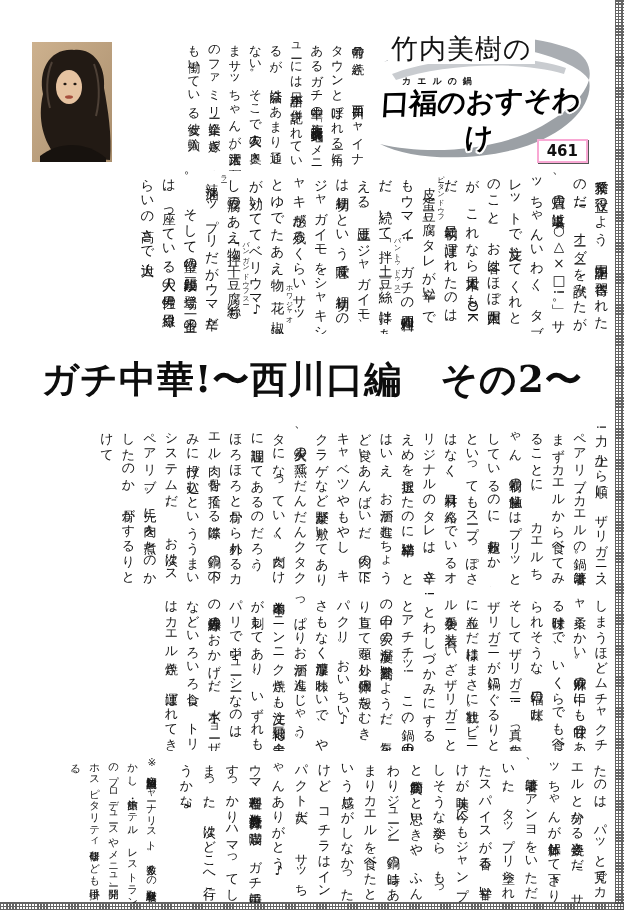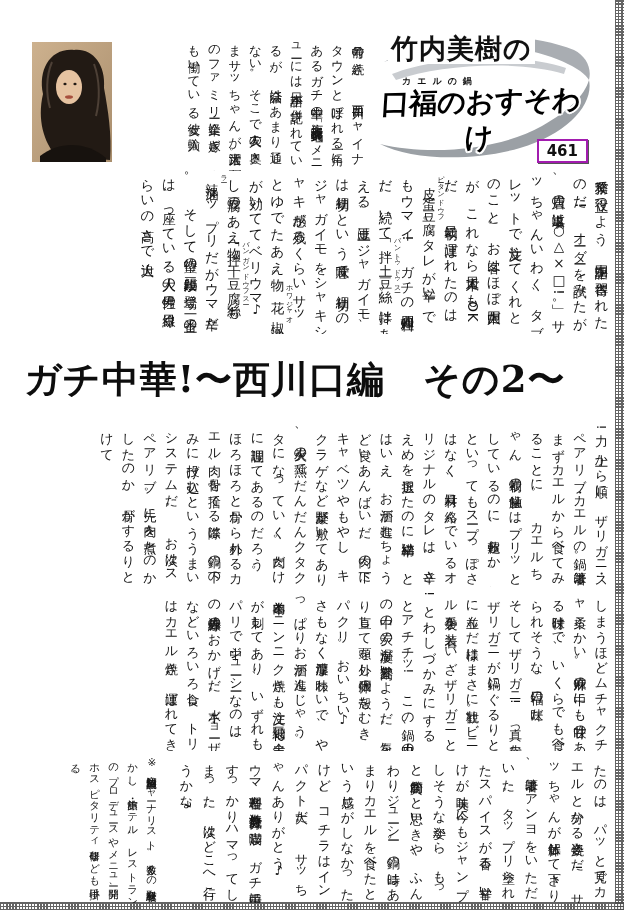--- a/index.html
+++ b/index.html
@@ -29,51 +29,51 @@
       repeating-linear-gradient(90deg,#4a4a4a 0 1.4px,transparent 1.4px 3.1px);
     opacity:.85;
   }
   .edge-right{top:0;right:0;width:9px;height:910px;}
   .edge-bottom{left:0;bottom:0;width:624px;height:8px;}
   
   #title-block{position:absolute;left:368px;top:24px;width:226px;height:141px;}
   #title-swoosh{position:absolute;inset:0;z-index:0;}
   .author-line{
     position:absolute;left:20px;top:10px;z-index:2;
-    font-size:27px;font-weight:700;letter-spacing:1px;
+    font-size:27px;font-weight:400;letter-spacing:1px;
     background:#fff;padding:0 3px;line-height:1.1;
   }
   .title-furigana{
     position:absolute;left:34px;top:51px;z-index:2;
     font-size:9px;letter-spacing:6px;font-weight:600;
   }
   .column-logo{
     position:absolute;left:0;top:60px;width:224px;z-index:2;
     font-size:28px;font-weight:900;text-align:center;letter-spacing:0;
     transform:skewX(-5deg) rotate(-1.5deg);
     color:#000;
     text-shadow:
       -2px 0 0 #fff, 2px 0 0 #fff, 0 -2px 0 #fff, 0 2px 0 #fff,
       -1.5px -1.5px 0 #fff, 1.5px 1.5px 0 #fff, -1.5px 1.5px 0 #fff, 1.5px -1.5px 0 #fff;
     line-height:1.3;
   }
   .issue-badge{
     position:absolute;right:6px;bottom:2px;z-index:2;
-    border:2px solid #a21caf;background:#fff;
+    border:2px solid #f9a8d4;background:#fff;
     font-size:15px;font-weight:700;padding:1px 8px;
     box-shadow:1px 1px 0 #555;
     font-family:"DejaVu Sans",sans-serif;
   }
   
   #author-photo{position:absolute;left:32px;top:42px;width:80px;height:120px;}
   
   #headline{
     position:absolute;left:24px;top:350px;width:576px;height:58px;
     font-family:"DejaVu Serif",serif;font-weight:700;
-    font-size:37px;letter-spacing:1px;
+    font-size:37px;text-align:center;letter-spacing:1px;
     color:#0d0d0d;line-height:58px;white-space:nowrap;
   }
   
   #band-a{left:122px;top:36px;width:246px;height:135px;font-size:12.5px;letter-spacing:0.9px;line-height:20.5px;}
   #band-b{left:30px;top:170px;width:582px;height:164px;font-size:13.5px;letter-spacing:0.9px;line-height:21.5px;}
   #band-1{left:30px;top:424px;width:582px;height:163px;}
   #band-2{left:30px;top:591px;width:582px;height:160px;}
   #band-3{left:163px;top:755px;width:449px;height:148px;line-height:23px;}
   #band-bio{left:28px;top:756px;width:133px;height:147px;font-size:10.5px;letter-spacing:0.4px;line-height:19px;font-weight:500;}
 </style>

